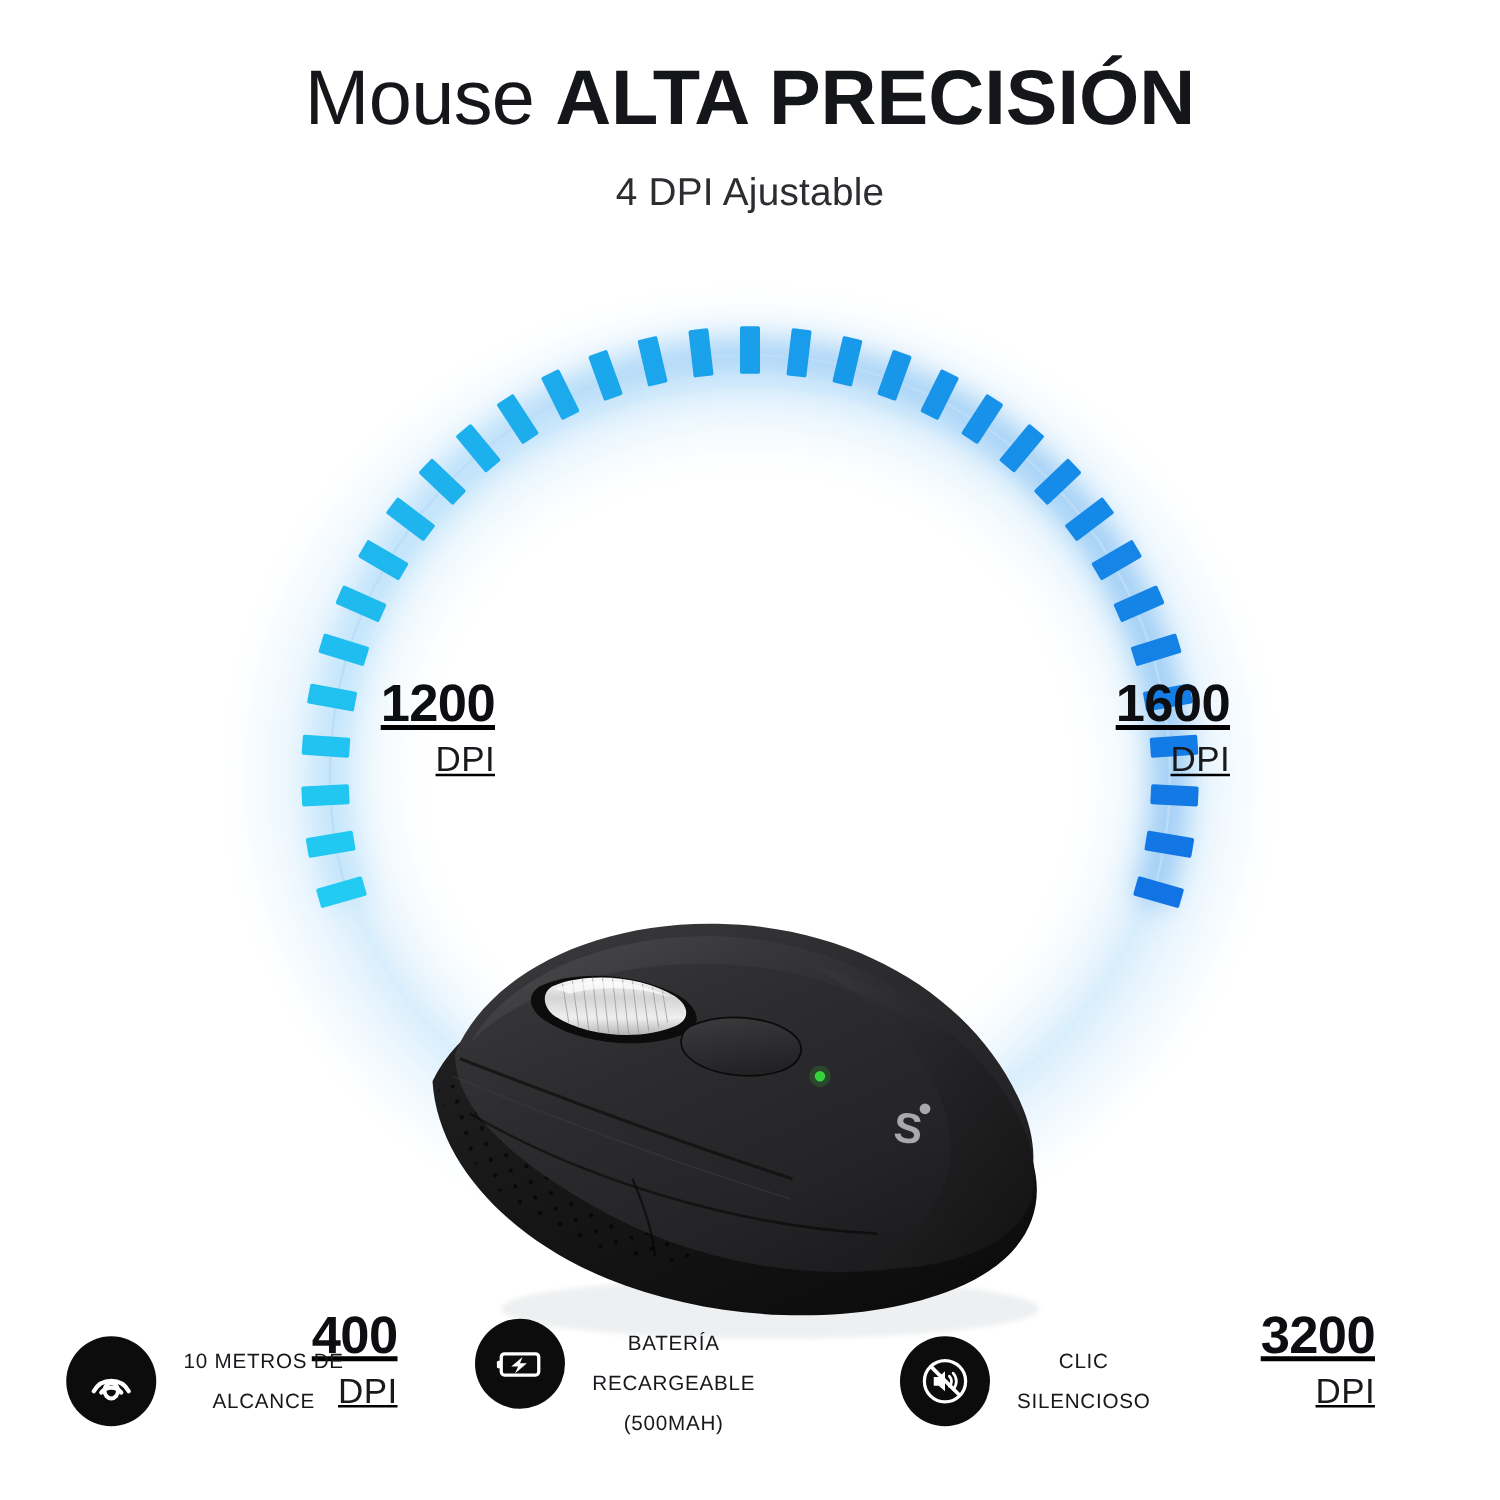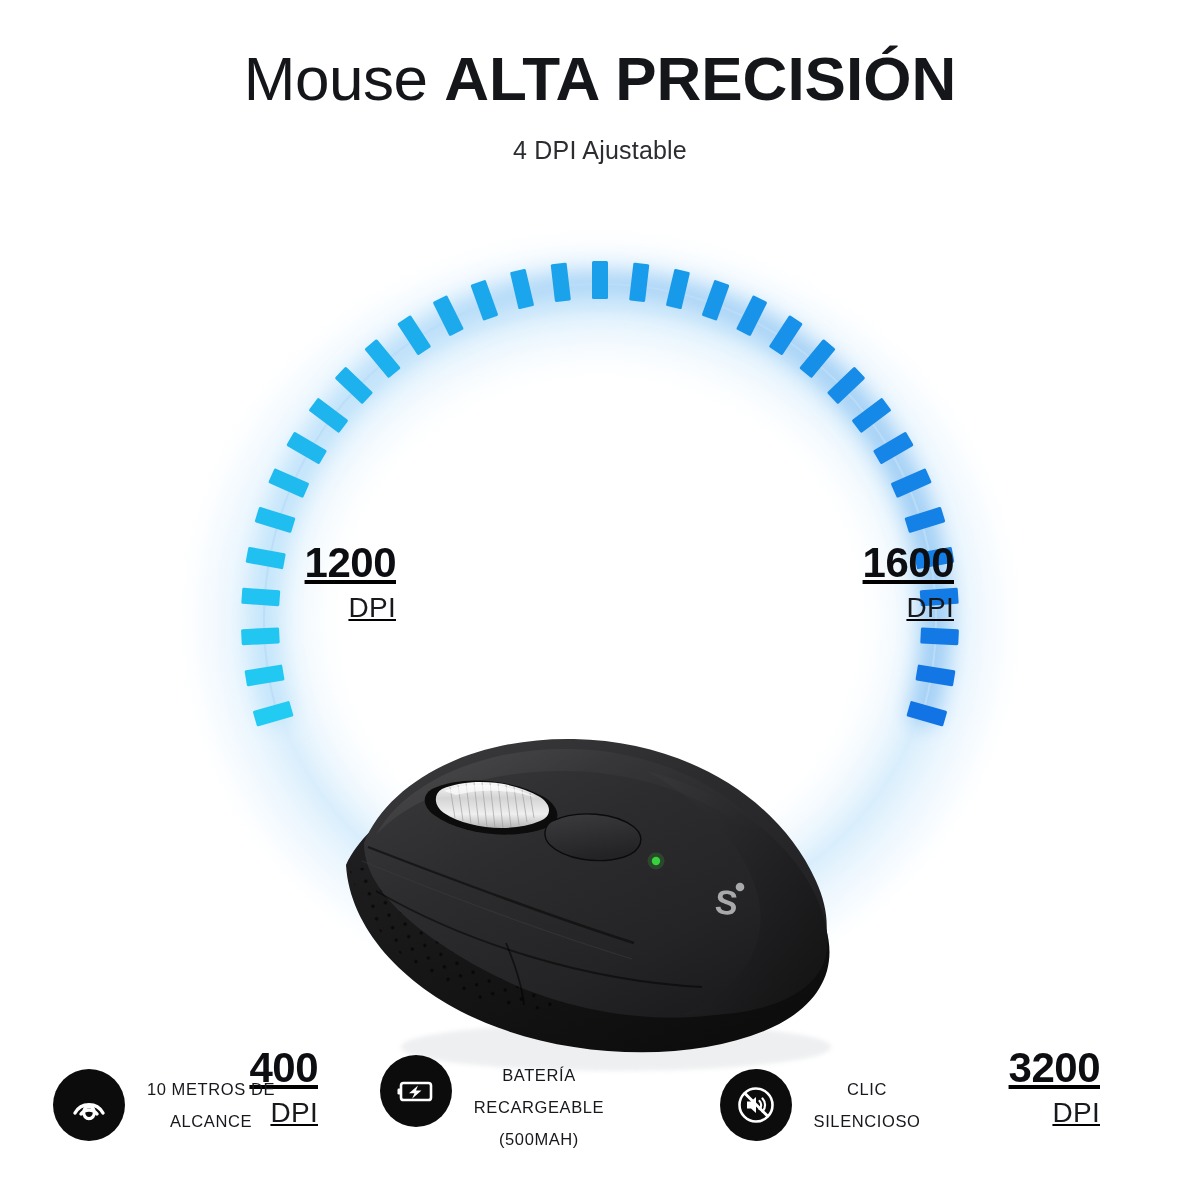--- a/index.html
+++ b/index.html
@@ -16,34 +16,34 @@
   .header{position:absolute;left:0;top:0;width:1200px;text-align:center;}
   .title{
     margin:0;padding-top:48px;
     font-size:62px;line-height:1.0;
     color:#15161a;letter-spacing:-0.5px;
     font-weight:400;
   }
   .title .bold{font-weight:700;letter-spacing:0px;}
   .subtitle{
     margin:0;padding-top:26px;
-    font-size:25px;color:#2b2d31;font-weight:400;letter-spacing:.2px;
+    font-size:31px;color:#2b2d31;font-weight:400;letter-spacing:.2px;
   }
 
   
   .gauge-wrap{position:absolute;left:0;top:220px;width:1200px;height:740px;}
   .gauge-svg{position:absolute;left:0;top:0;}
 
   
   .dpi-label{position:absolute;text-align:right;text-decoration:underline;}
   .dpi-value{font-size:42px;font-weight:700;color:#0d0e11;line-height:1;letter-spacing:-0.5px;}
   .dpi-unit{font-size:28px;font-weight:400;color:#18191d;line-height:1;padding-top:10px;letter-spacing:.3px;}
 
   #lbl-1200{left:196px;top:322px;width:200px;}
-  #lbl-1600{left:754px;top:322px;width:200px;}
+  #lbl-1600{left:784px;top:322px;width:200px;}
   #lbl-800 {left:128px;top:827px;width:190px;}
   #lbl-3200{left:900px;top:827px;width:200px;}
 
   
   .mouse-wrap{position:absolute;left:316px;top:455px;width:570px;height:420px;}
 
   
   .features{
     position:absolute;left:0;top:1028px;width:984px;height:140px;
     display:flex;align-items:center;

